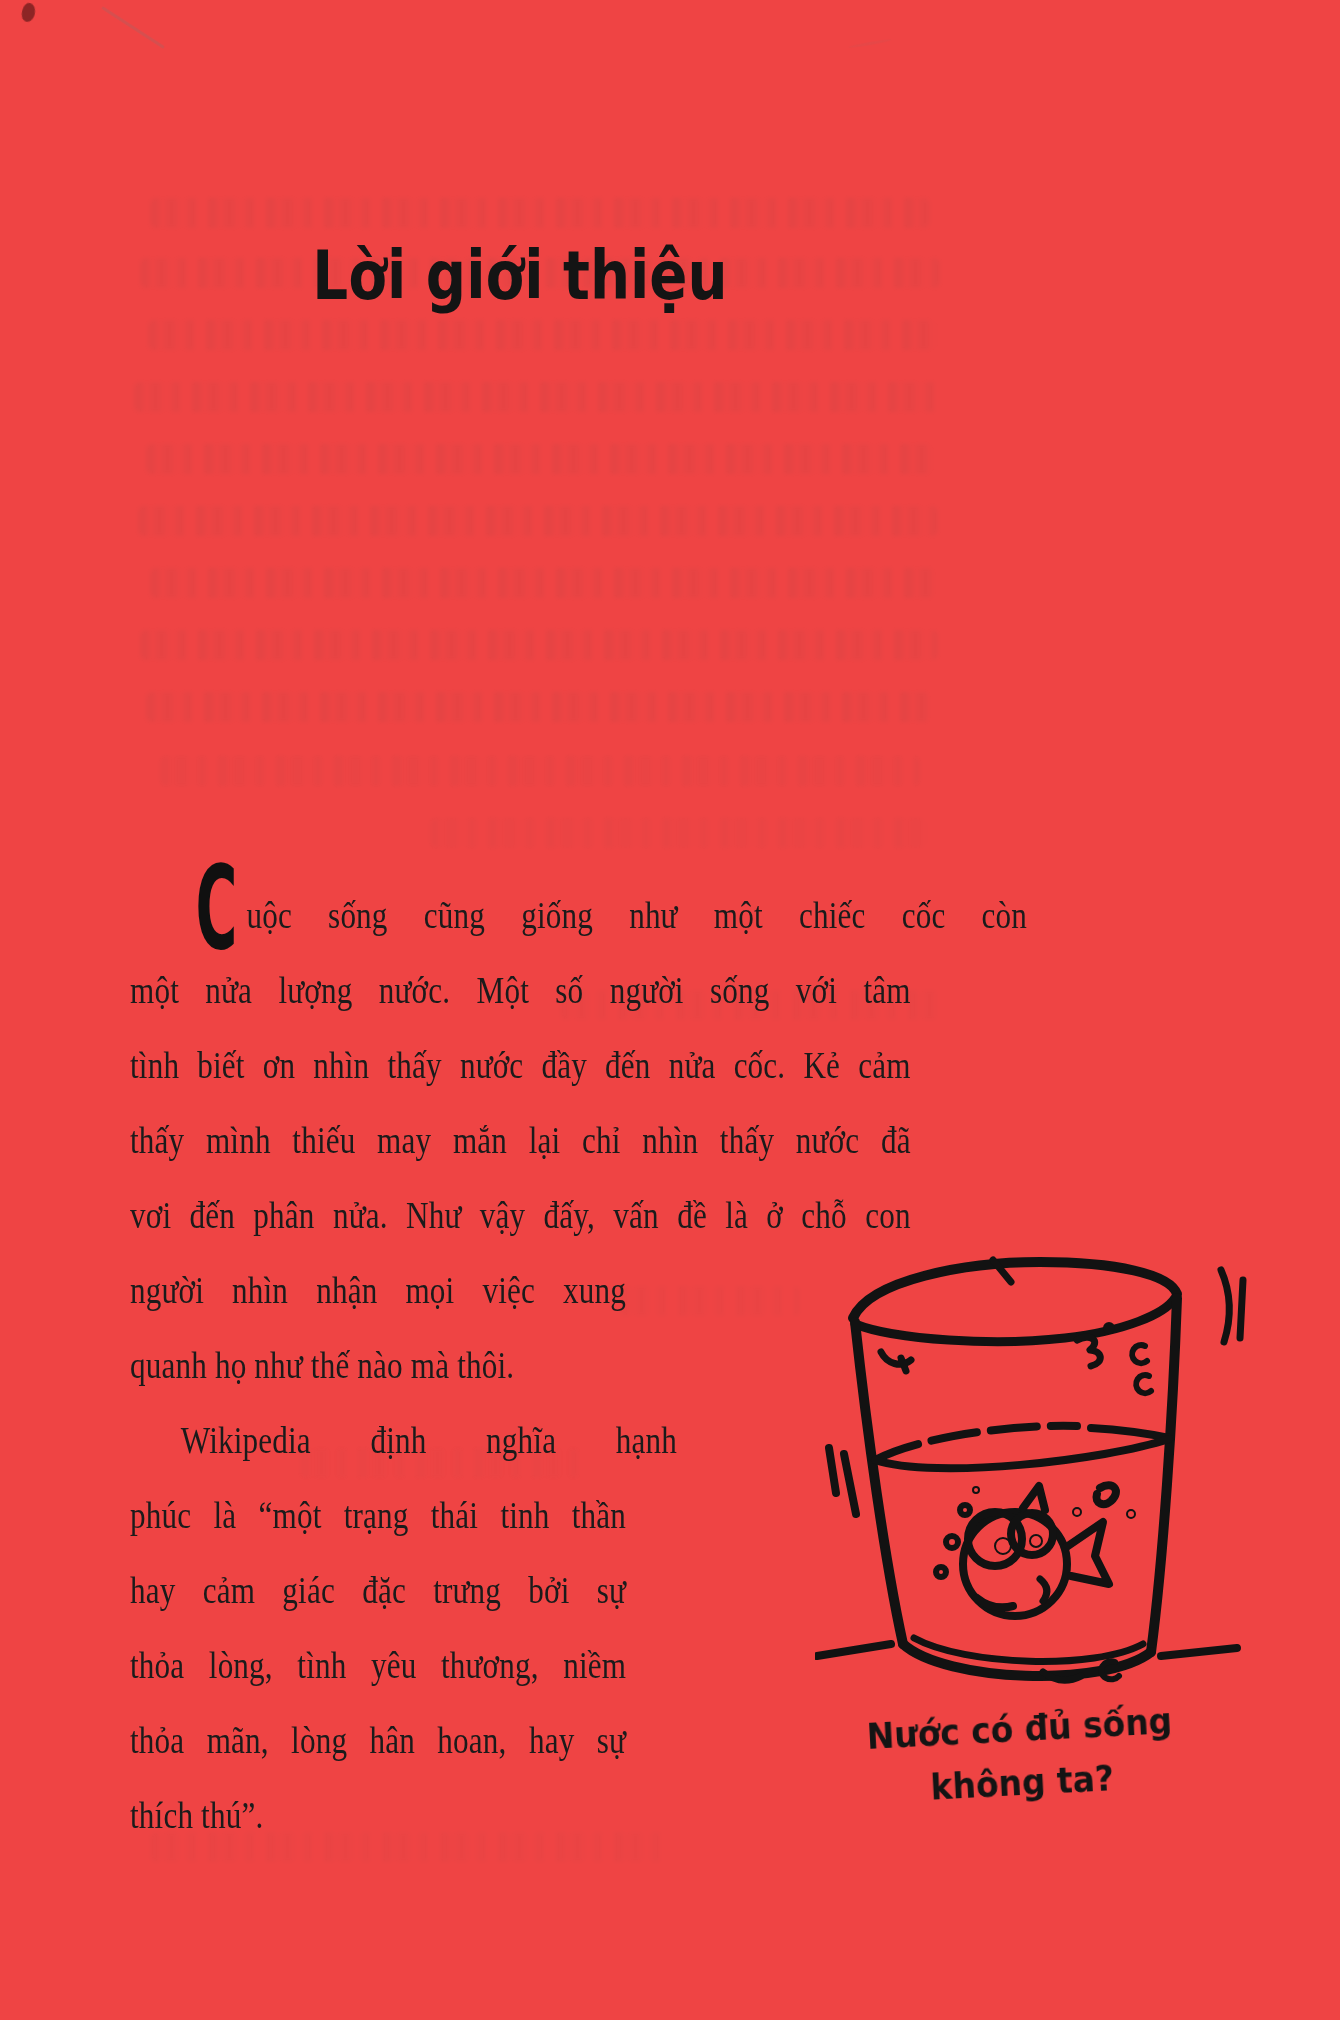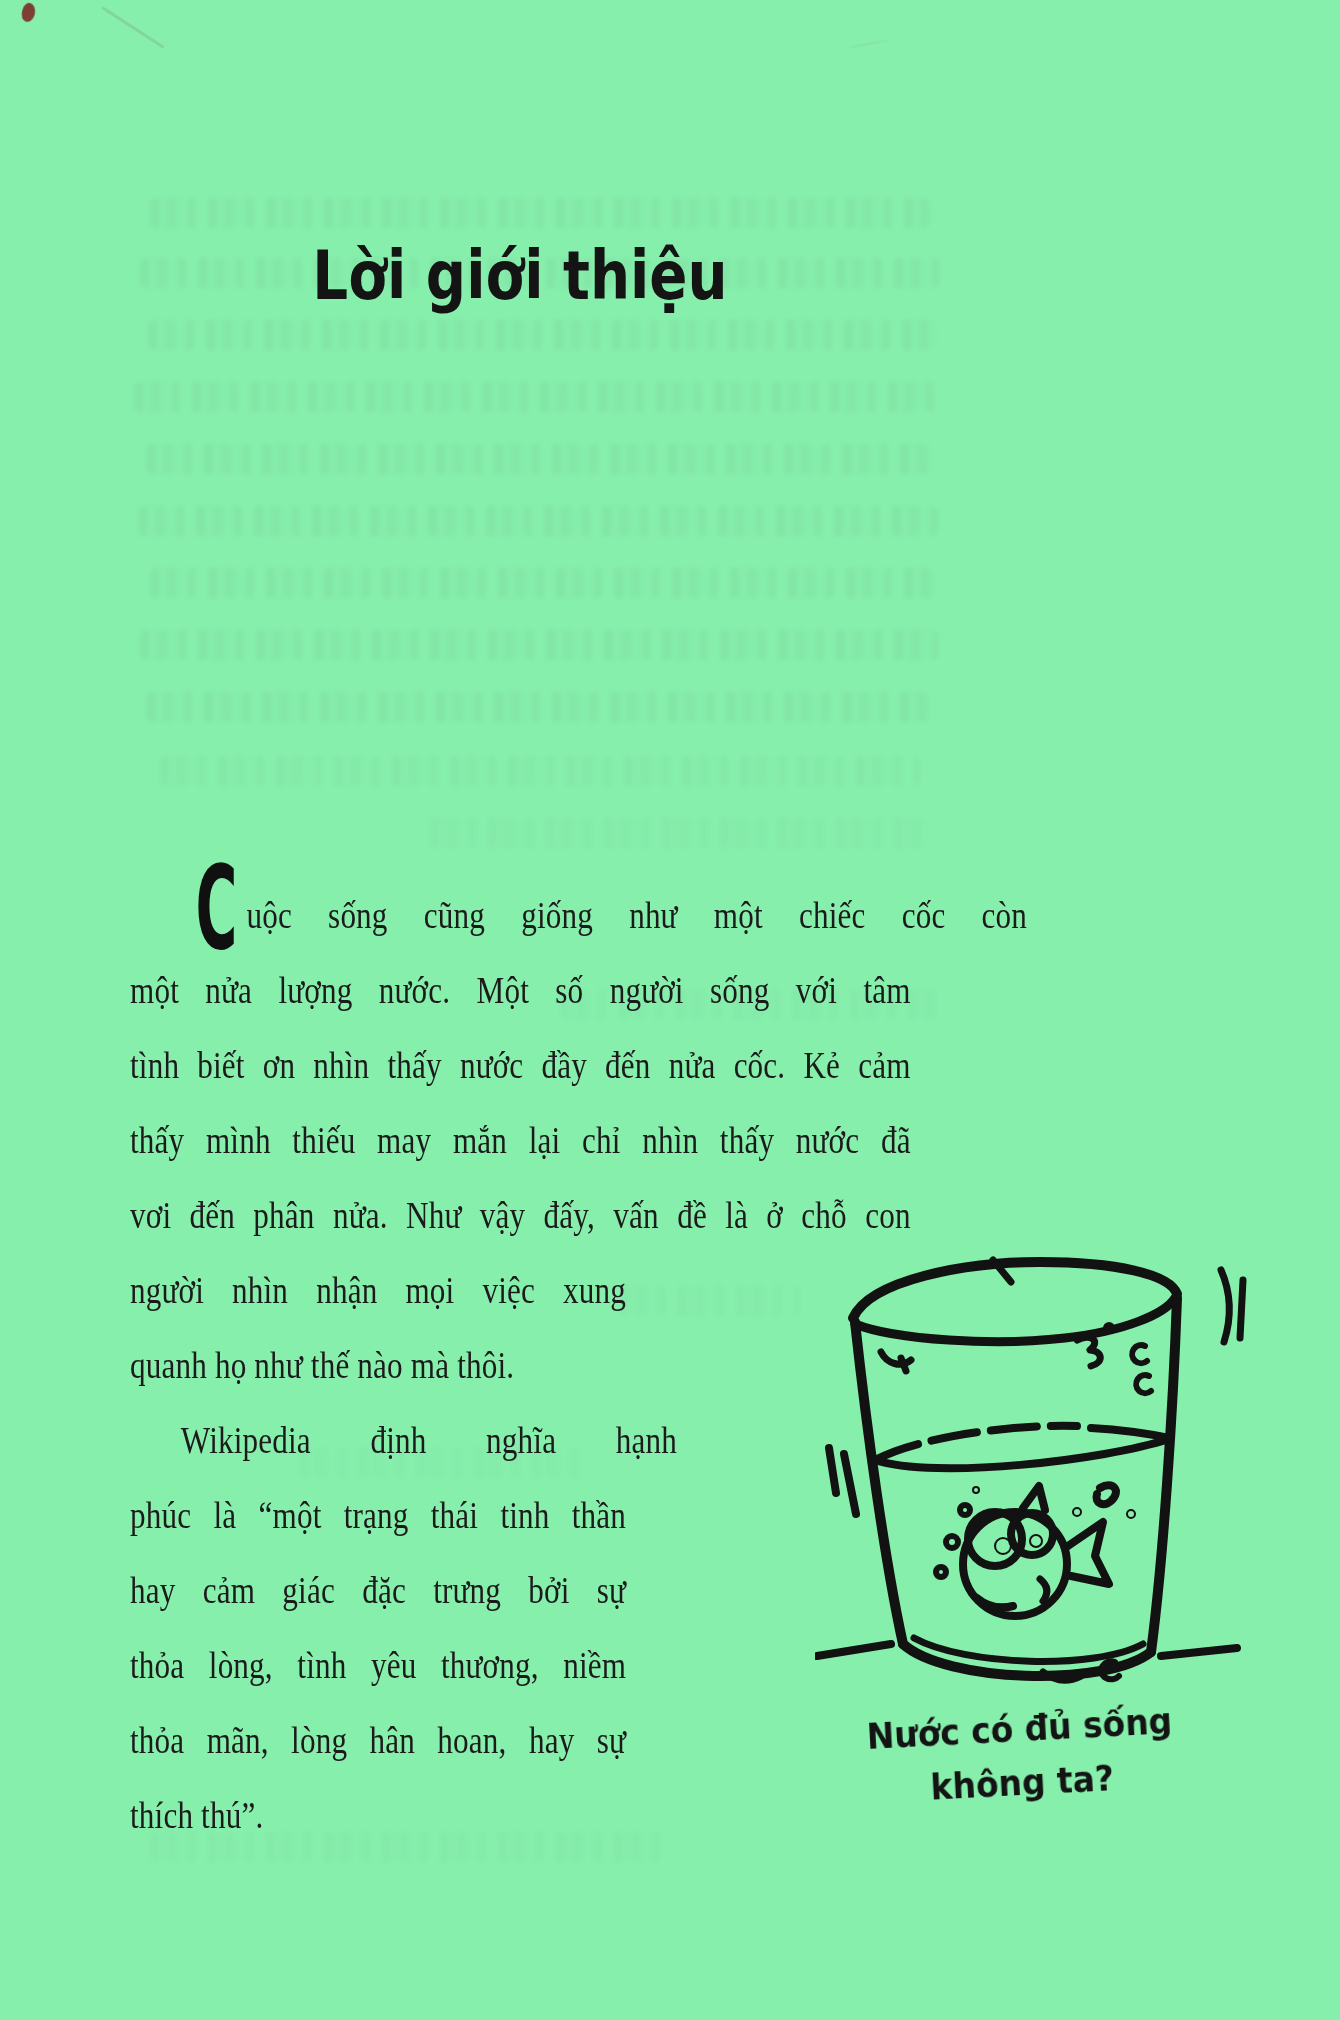--- a/index.html
+++ b/index.html
@@ -1,20 +1,20 @@
 <!DOCTYPE html>
 <html><head>
 <meta charset="utf-8">
 <style>
   html,body{margin:0;padding:0;}
   body{
     width:1340px;height:2020px;position:relative;overflow:hidden;
     background:#fdfdfc;font-family:"Liberation Serif",serif;
   }
-  .page{position:absolute;inset:0;background:#86efac;}
+  .page{position:absolute;inset:0;background:#ef4444;}
 
   
   .bleed{
     position:absolute;height:30px;border-radius:6px;
     background:repeating-linear-gradient(90deg,
       rgba(70,70,70,.10) 0 9px, rgba(70,70,70,.02) 9px 16px,
       rgba(70,70,70,.08) 16px 27px, rgba(70,70,70,.01) 27px 38px,
       rgba(70,70,70,.09) 38px 46px, transparent 46px 58px);
     filter:blur(2.2px);opacity:.55;
   }

